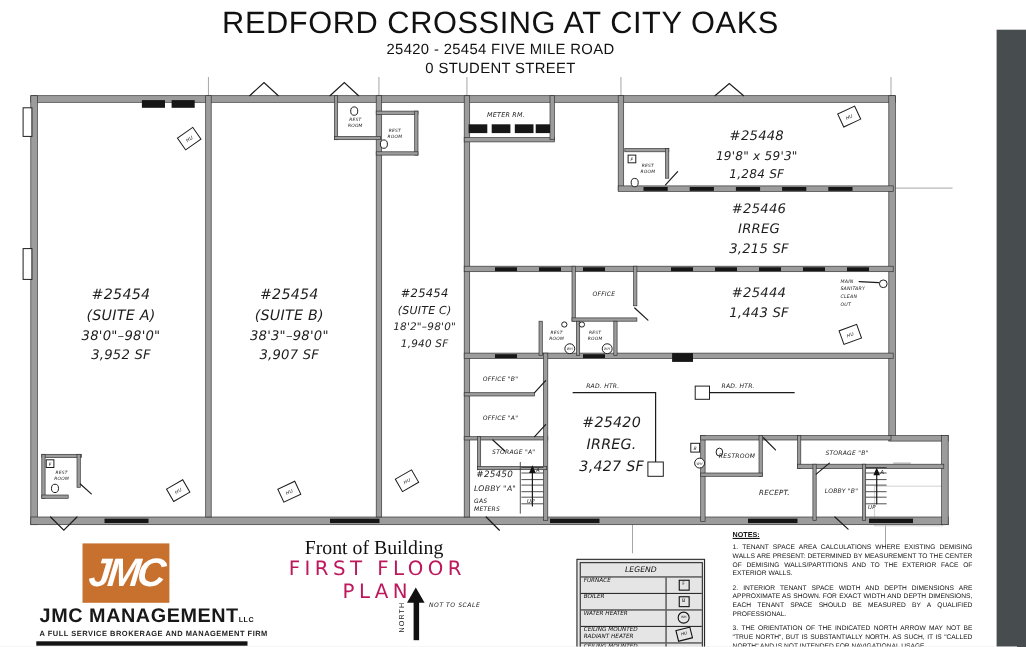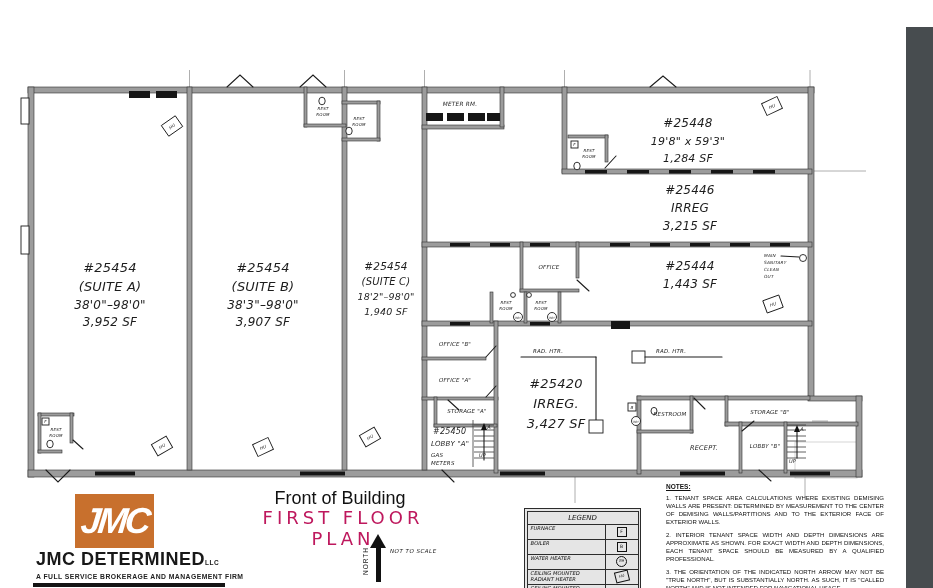--- a/index.html
+++ b/index.html
@@ -25,21 +25,21 @@
   .logo-box span{color:#fff;font-weight:bold;font-style:italic;font-size:36px;
                  letter-spacing:-3px;transform:skewX(-6deg);font-family:"Liberation Sans",sans-serif;}
   .company{position:absolute;left:36px;top:549px;font-size:18px;font-weight:bold;color:#181818;
            letter-spacing:.5px;white-space:nowrap;}
   .company .llc{font-size:6.5px;font-weight:bold;vertical-align:baseline;}
   .tagline{position:absolute;left:36px;top:573px;font-size:6.8px;font-weight:bold;color:#222;
            letter-spacing:.45px;white-space:nowrap;}
   .logo-bar{position:absolute;left:33px;top:583px;width:192px;height:4px;background:#141414;}
   
   .front-label{position:absolute;left:250px;top:488px;width:180px;text-align:center;
-               font-family:Liberation Sans, sans-serif;font-size:18px;color:#111;}
+               font-family:Liberation Serif, serif;font-size:18px;color:#111;}
   .first-floor{position:absolute;left:238px;top:507px;width:210px;text-align:center;
                font-family:"DejaVu Sans",sans-serif;font-size:18px;letter-spacing:4px;color:#be185d;}
   
   .north-wrap{position:absolute;left:362px;top:534px;display:flex;align-items:flex-start;}
   .north-text{font-size:6.5px;letter-spacing:1px;color:#222;writing-mode:vertical-rl;
               transform:rotate(180deg);height:46px;text-align:center;margin-top:4px;}
   .arrow{position:relative;width:16px;height:50px;margin-left:1px;}
   .arrow .stem{position:absolute;left:5.5px;top:12px;width:5px;height:36px;background:#111;}
   .arrow .head{position:absolute;left:0;top:0;width:0;height:0;
                border-left:8px solid transparent;border-right:8px solid transparent;
@@ -75,20 +75,25 @@
   .note{font-size:6.05px;line-height:1.33;text-align:justify;margin-bottom:5px;}
   
   .right-strip{position:absolute;left:906px;top:27px;width:27px;height:561px;
                background:var(--strip_gray,#474c4f);}
 </style>
 </head>
 <body>
 
 <div class="page">
 
+  <div class="titleblock">
+    <div class="title">REDFORD CROSSING AT CITY OAKS</div>
+    <div class="sub">25420 - 25454 FIVE MILE ROAD</div>
+    <div class="sub">0 STUDENT STREET</div>
+  </div>
 
   <svg class="plan" width="933" height="588" viewBox="0 0 933 588">
 
     <g>
       <line class="lt" x1="189.5" y1="70" x2="189.5" y2="87"></line>
       <line class="lt" x1="344.5" y1="70" x2="344.5" y2="87"></line>
       <line class="lt" x1="424.5" y1="70" x2="424.5" y2="87"></line>
       <line class="lt" x1="564.5" y1="70" x2="564.5" y2="87"></line>
       <line class="lt" x1="810" y1="70" x2="810" y2="87"></line>
       <line class="lt" x1="575" y1="477" x2="575" y2="503"></line>
@@ -346,21 +351,21 @@
       <text class="ht" x="431" y="464.5" font-size="5.5">METERS</text>
       <text class="ht" x="479" y="457" font-size="5">UP</text>
       <text class="ht" x="789" y="463" font-size="5">UP</text>
     </g>
   </svg>
 
   <div class="logo-box">
     <span>JMC</span>
   </div>
   <div class="company">
-    <span>JMC DETERMINED</span><span class="llc">LLC</span>
+    <span>JMC MANAGEMENT</span><span class="llc">LLC</span>
   </div>
   <div class="tagline">A FULL SERVICE BROKERAGE AND MANAGEMENT FIRM</div>
   <div class="logo-bar"></div>
 
   <div class="front-label">Front of Building</div>
   <div class="first-floor">FIRST FLOOR PLAN</div>
 
   <div class="north-wrap">
     <div class="north-text">NORTH</div>
     <div class="arrow">

